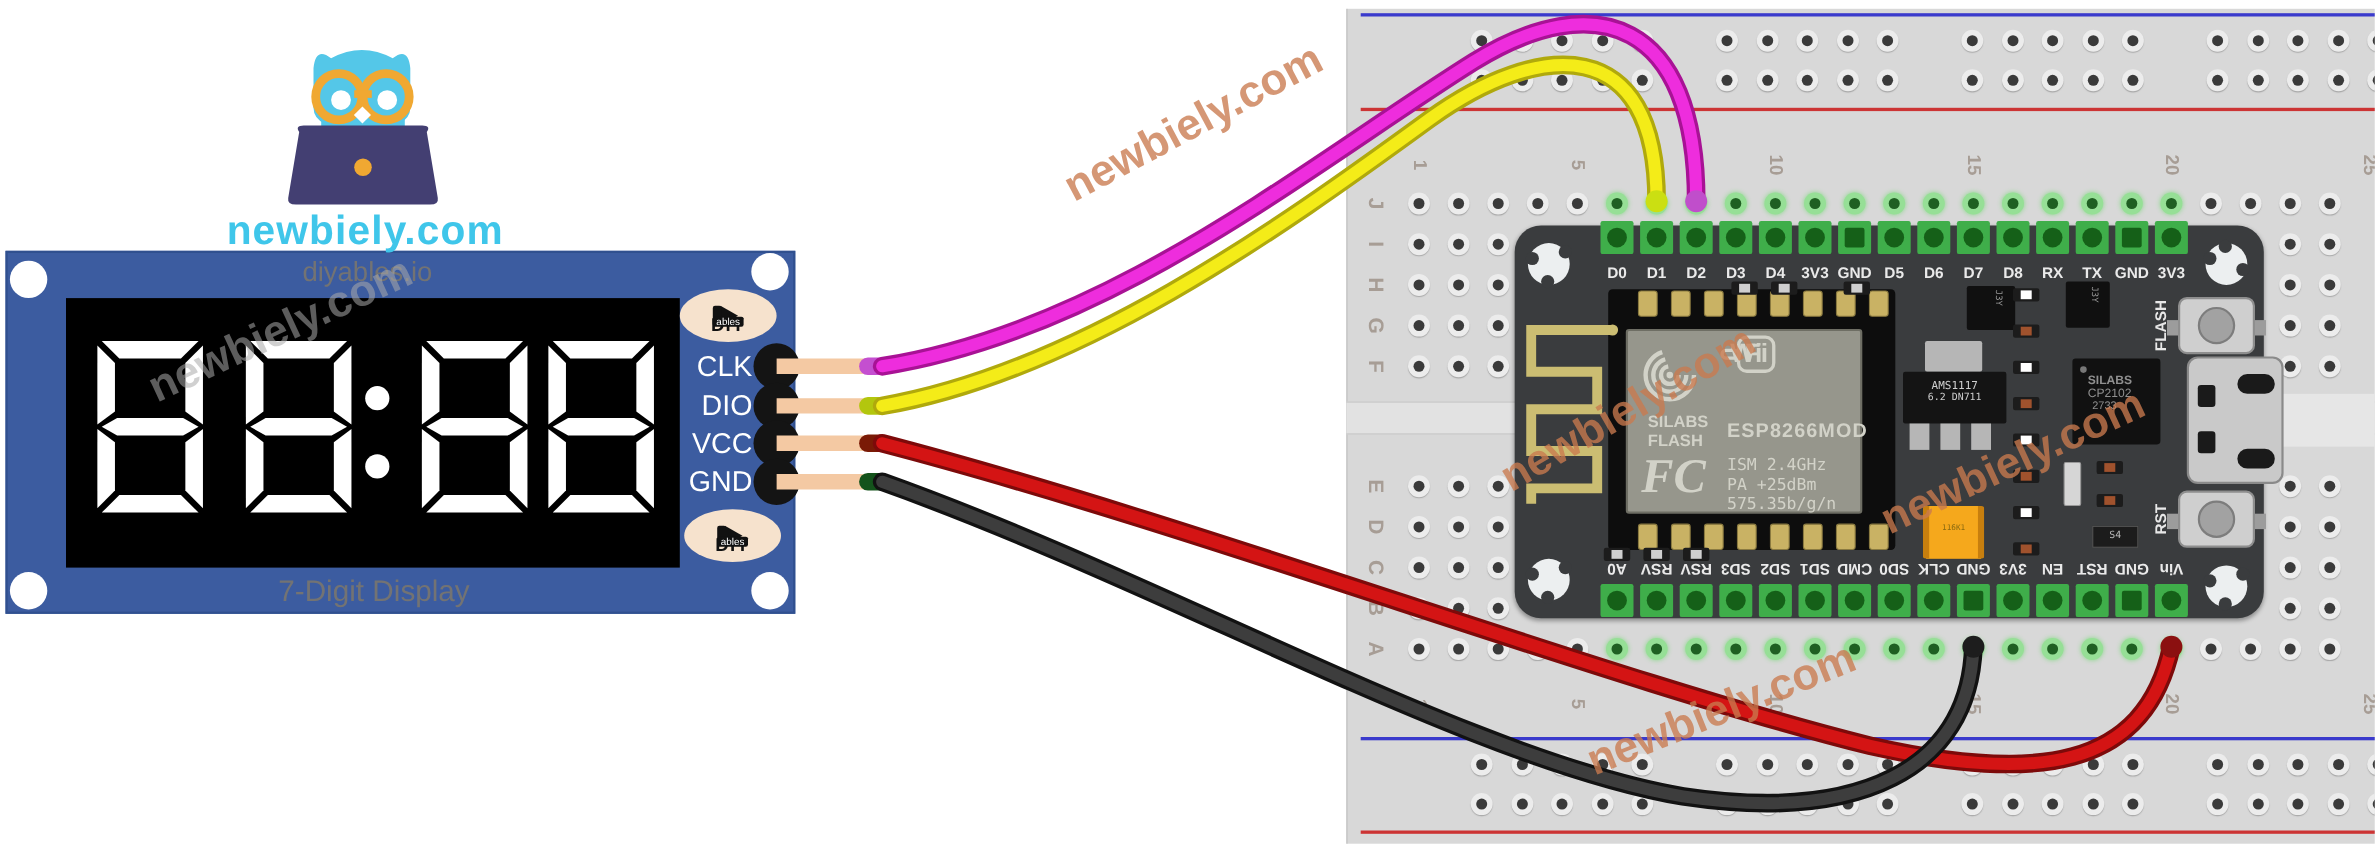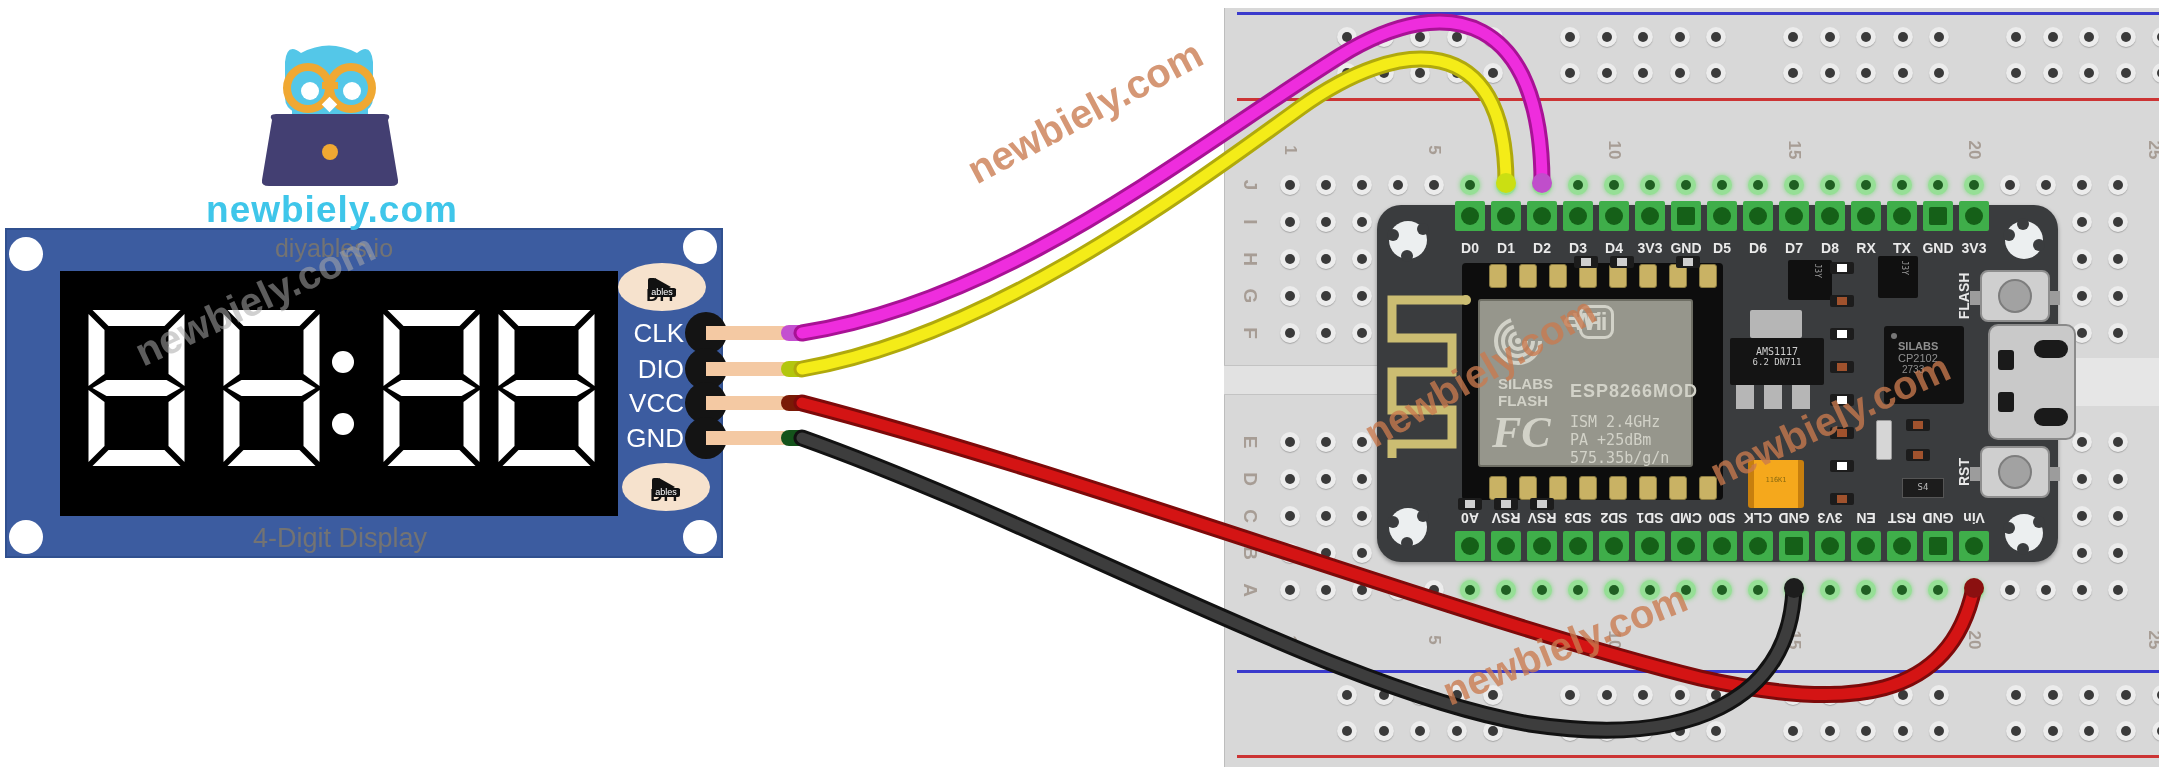--- a/index.html
+++ b/index.html
@@ -904,21 +904,21 @@
       <div class="pinlab flip" style="left: 1938px; top: 518px;">GND</div>
       <div class="pinsq" style="left: 1974px; top: 546px;">
         <i></i>
       </div>
       <div class="pinlab flip" style="left: 1974px; top: 518px;">Vin</div>
     </div>
 
   <div class="pcb"></div>
   <div class="pcbtxt" style="left:334px;top:248px;font-size:25px">diyables.io</div>
   <div class="screen"></div>
-  <div class="pcbtxt" style="left:340px;top:538px;font-size:27px">4-Digit Display</div>
+  <div class="pcbtxt" style="left:340px;top:538px;font-size:27px">7-Digit Display</div>
   <div class="whole" style="left:26px;top:254px"></div>
   <div class="whole" style="left:26px;top:537px"></div>
   <div class="whole" style="left:700px;top:247px"></div>
   <div class="whole" style="left:700px;top:537px"></div>
 
   <div class="diylogo" style="left:662px;top:287px">
     <span class="cam"></span>
       <span class="cam2"></span>
     <span class="txt">
         <b>DIY</b>

